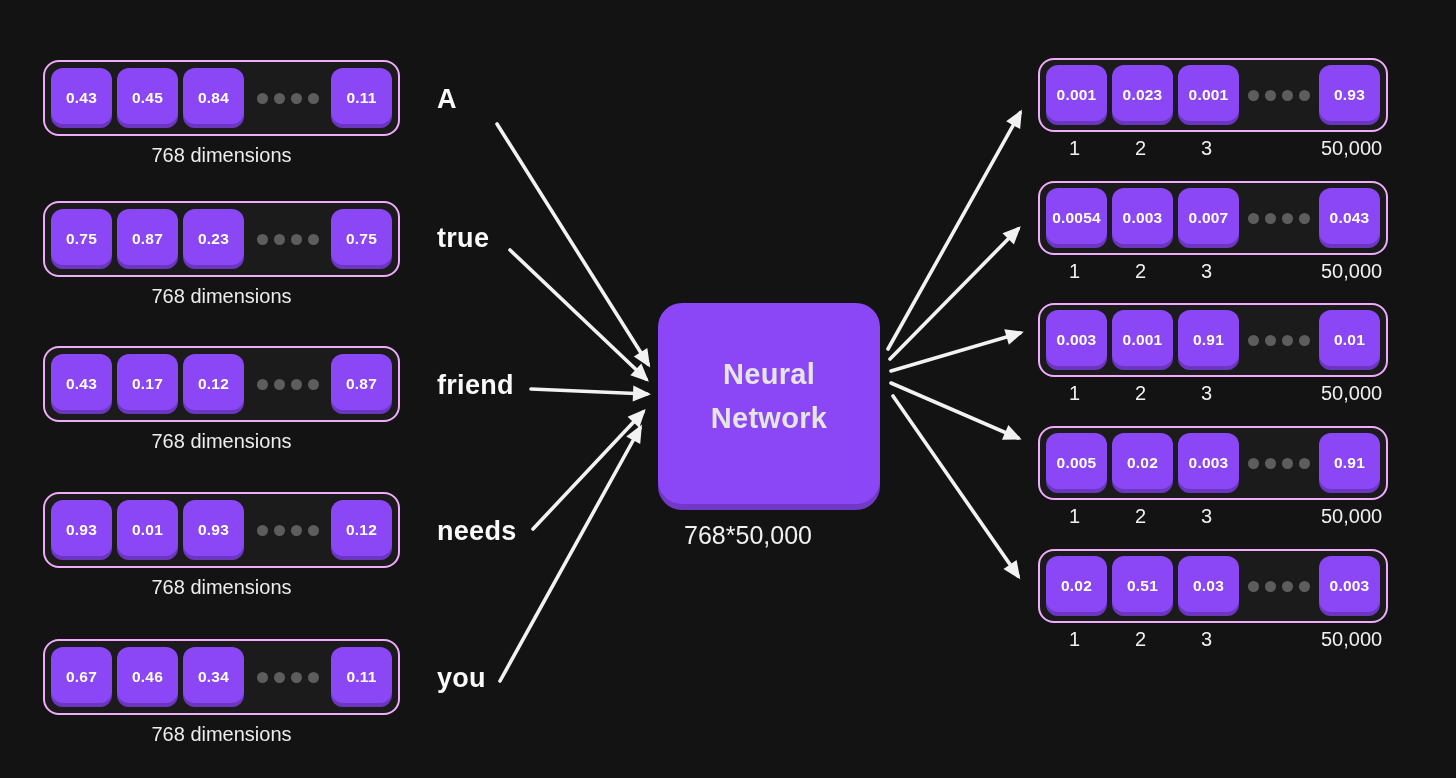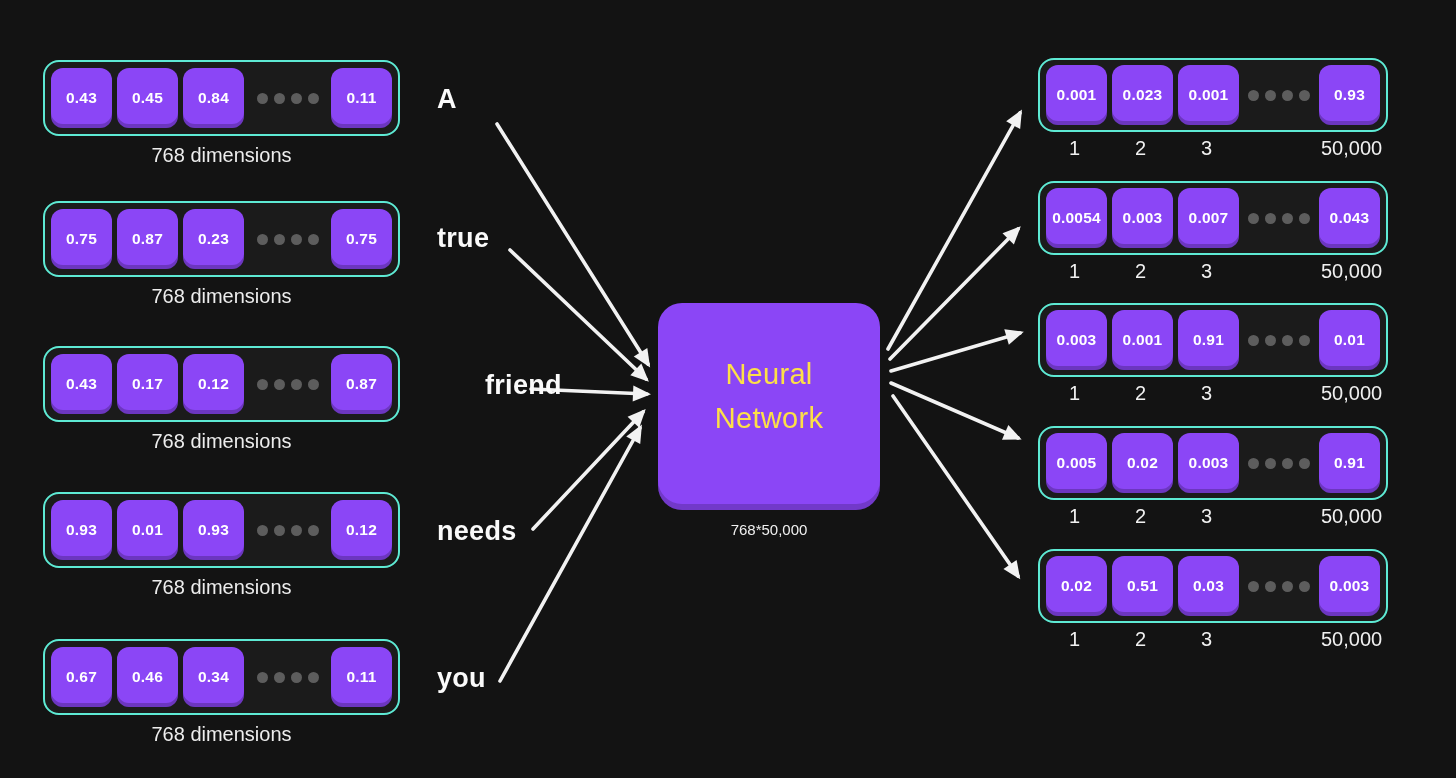--- a/index.html
+++ b/index.html
@@ -8,21 +8,21 @@
     background:#131313;
     font-family:"Liberation Sans", sans-serif;
     color:#f2f2f2;
   }
   svg.arrows{position:absolute;left:0;top:0;z-index:2;}
 
   
   .vec-row{position:absolute;z-index:3;}
   .vec-box{
     box-sizing:border-box;display:flex;align-items:center;gap:5px;
-    background:#1b1b1b;border:2px solid #5eead4;border-radius:16px;
+    background:#1b1b1b;border:2px solid #f0abfc;border-radius:16px;
     padding:6px 6px;height:76px;
   }
   .right .vec-box{height:74px;padding:5px 6px;}
   .cell{
     box-sizing:border-box;width:61px;height:60px;border-radius:12px;
     background:#8b46f6;color:#ffffff;font-weight:700;font-size:15.5px;
     display:flex;align-items:center;justify-content:center;
     box-shadow:inset 0 -4px 0 rgba(0,0,0,0.22);
     letter-spacing:0.2px;flex:0 0 auto;
   }
@@ -42,24 +42,24 @@
   }
 
   
   .nn-box{
     position:absolute;left:658px;top:303px;width:222px;height:207px;z-index:3;
     background:#8b46f6;border-radius:24px;
     display:flex;flex-direction:column;align-items:center;justify-content:center;
     padding-bottom:22px;box-sizing:border-box;
     box-shadow:inset 0 -6px 0 rgba(0,0,0,0.18);
   }
-  .nn-line{font-size:29px;font-weight:400;color:#fde047;line-height:44px;letter-spacing:0.3px;}
+  .nn-line{font-size:29px;font-weight:700;color:#e5e5e5;line-height:44px;letter-spacing:0.3px;}
   .nn-caption{
-    position:absolute;left:658px;top:521px;width:222px;z-index:3;
-    text-align:center;font-size:15px;color:#f0f0f0;
+    position:absolute;left:637px;top:521px;width:222px;z-index:3;
+    text-align:center;font-size:25px;color:#f0f0f0;
   }
 </style>
 </head>
 <body>
 
 <div class="canvas">
 
   <svg class="arrows" width="1456" height="778" viewBox="0 0 1456 778">
     <defs>
       <marker id="ah" markerUnits="userSpaceOnUse" markerWidth="20" markerHeight="18" refX="15" refY="9" orient="auto">
@@ -157,21 +157,21 @@
             <i></i>
           </div>
       <div class="cell">0.11</div>
     </div>
     <div class="vec-label">768 dimensions</div>
   </div>
 </div>
   <div id="words-col">
       <div class="word" style="top: 84px;">A</div>
       <div class="word" style="top: 223px;">true</div>
-      <div class="word" style="top: 370px; margin-left: 48px;">friend</div>
+      <div class="word" style="top: 370px;">friend</div>
       <div class="word" style="top: 516px;">needs</div>
       <div class="word" style="top: 663px;">you</div>
     </div>
 
   <div class="nn-box">
     <div class="nn-line">Neural</div>
     <div class="nn-line">Network</div>
   </div>
   <div class="nn-caption">768*50,000</div>
 

